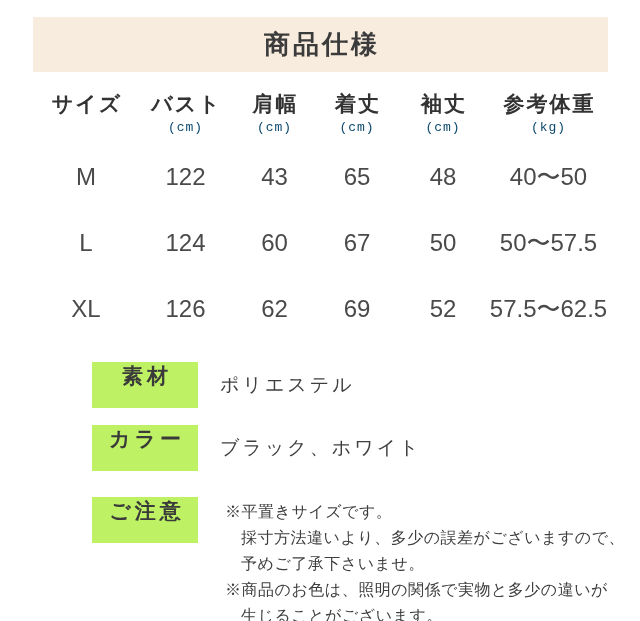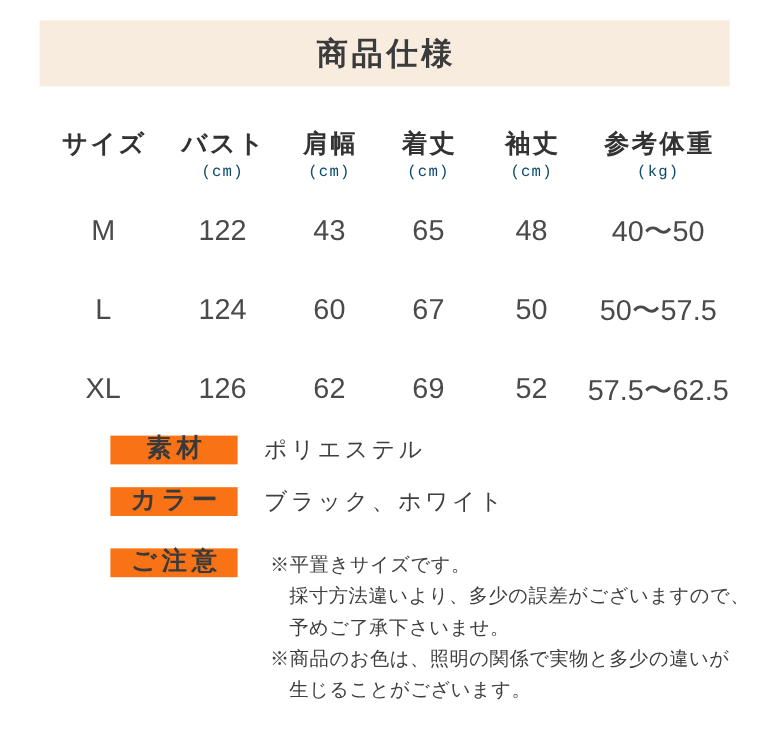--- a/index.html
+++ b/index.html
@@ -49,21 +49,20 @@
   }
   .th { text-align: center; }
   .th-label {
     font-size: 21px;
     font-weight: bold;
     letter-spacing: 2px;
     text-indent: 2px;
     color: #333333;
     line-height: 28px;
     white-space: nowrap;
-    margin-top: 16px;
   }
   .th-unit {
     font-family: "Liberation Mono", "DejaVu Sans Mono", monospace;
     font-size: 13px;
     letter-spacing: 1px;
     color: #0c4a6e;
     line-height: 20px;
     height: 20px;
   }
   .tbody { margin-top: 6px; }
@@ -91,24 +90,24 @@
     align-items: center;
     margin-bottom: 17px;
   }
   .info-row.notice-row {
     align-items: flex-start;
     margin-top: 26px;
   }
   .info-label-box {
     flex: 0 0 106px;
     width: 106px;
-    height: 24px;
-    background: #f97316;
+    height: 46px;
+    background: #bef264;
     display: flex;
-    align-items: flex-end;
+    align-items: flex-start;
     justify-content: center;
   }
   .info-label {
     font-size: 21px;
     font-weight: 600;
     letter-spacing: 4px;
     text-indent: 4px;
     color: #3a3a3a;
     white-space: nowrap;
   }

